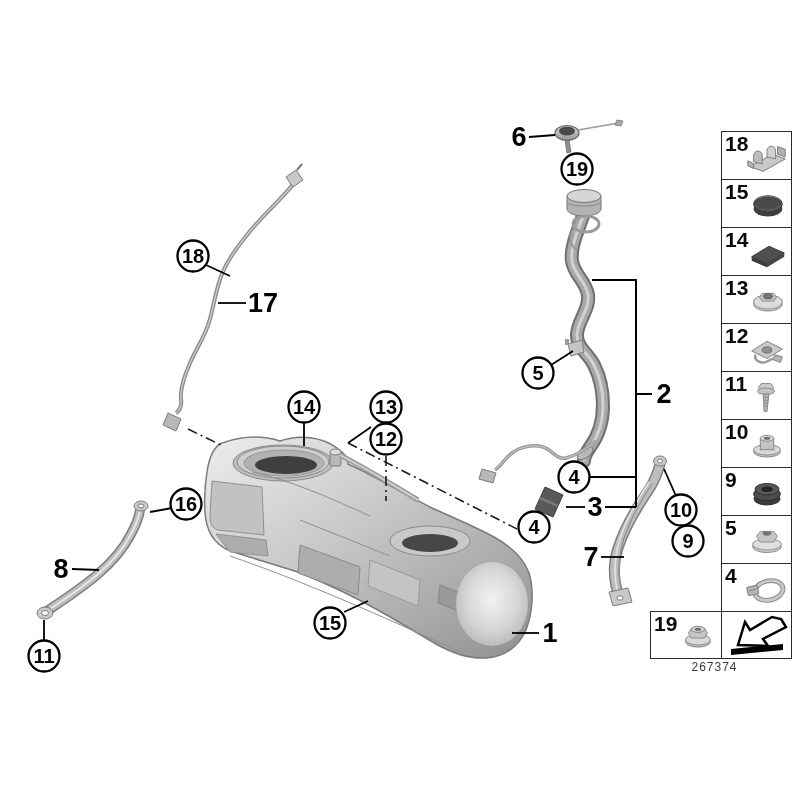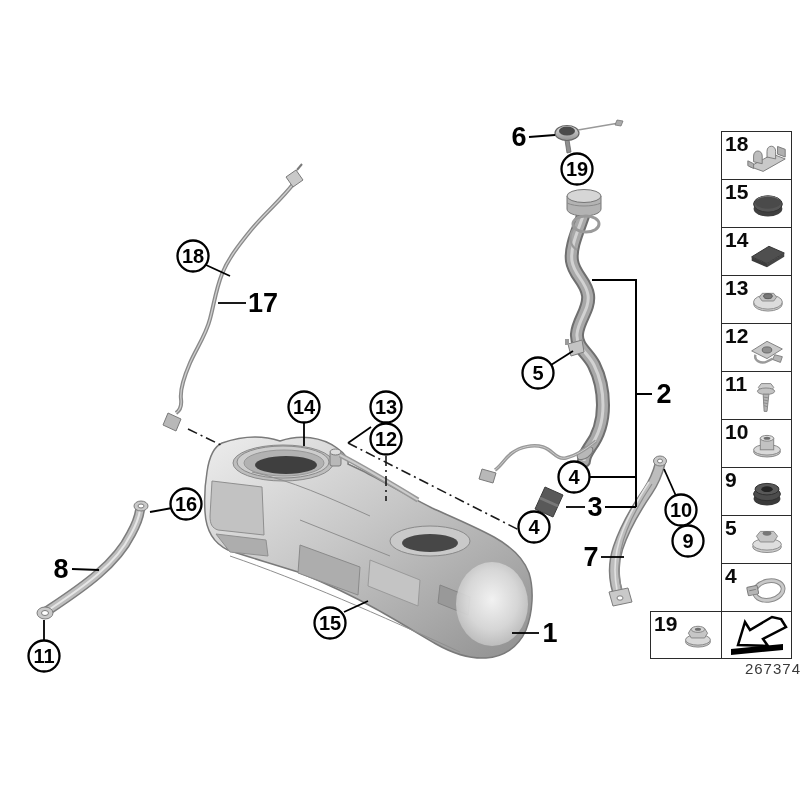--- a/index.html
+++ b/index.html
@@ -11,22 +11,22 @@
   .sidebar{position:absolute;left:721px;top:131px;width:71px;}
   .cell{box-sizing:border-box;width:71px;height:49px;margin-top:-1px;border:1px solid #2b2b2b;
         position:relative;background:#fff;}
   .cell:first-child{margin-top:0;}
   .cellnum{position:absolute;left:3px;top:1px;font-weight:bold;font-size:21px;color:#0a0a0a;line-height:1.05;}
   .cellicon{position:absolute;right:1px;top:5px;width:46px;height:40px;}
   .bottomrow{position:absolute;left:650px;top:611px;display:flex;}
   .bottomrow .cell{width:72px;height:48px;margin-top:0;}
   .bottomrow .cell + .cell{margin-left:-1px;width:71px;}
   .arrowicon{position:absolute;left:3px;top:2px;width:64px;height:44px;}
-  .diagram-number{position:absolute;left:660px;top:660px;width:141px;text-align:right;
-        font-size:15px;color:#3a3a3a;letter-spacing:1px;}
+  .diagram-number{position:absolute;left:644px;top:660px;width:141px;text-align:center;
+        font-size:12px;color:#3a3a3a;letter-spacing:1px;}
 </style>
 </head>
 <body>
 
 <div class="page">
 
 <svg class="stage" width="800" height="800" viewBox="0 0 800 800">
   <defs>
     <linearGradient id="gTank" x1="0" y1="0" x2="1" y2="1">
       <stop offset="0" stop-color="#ededed"></stop>

